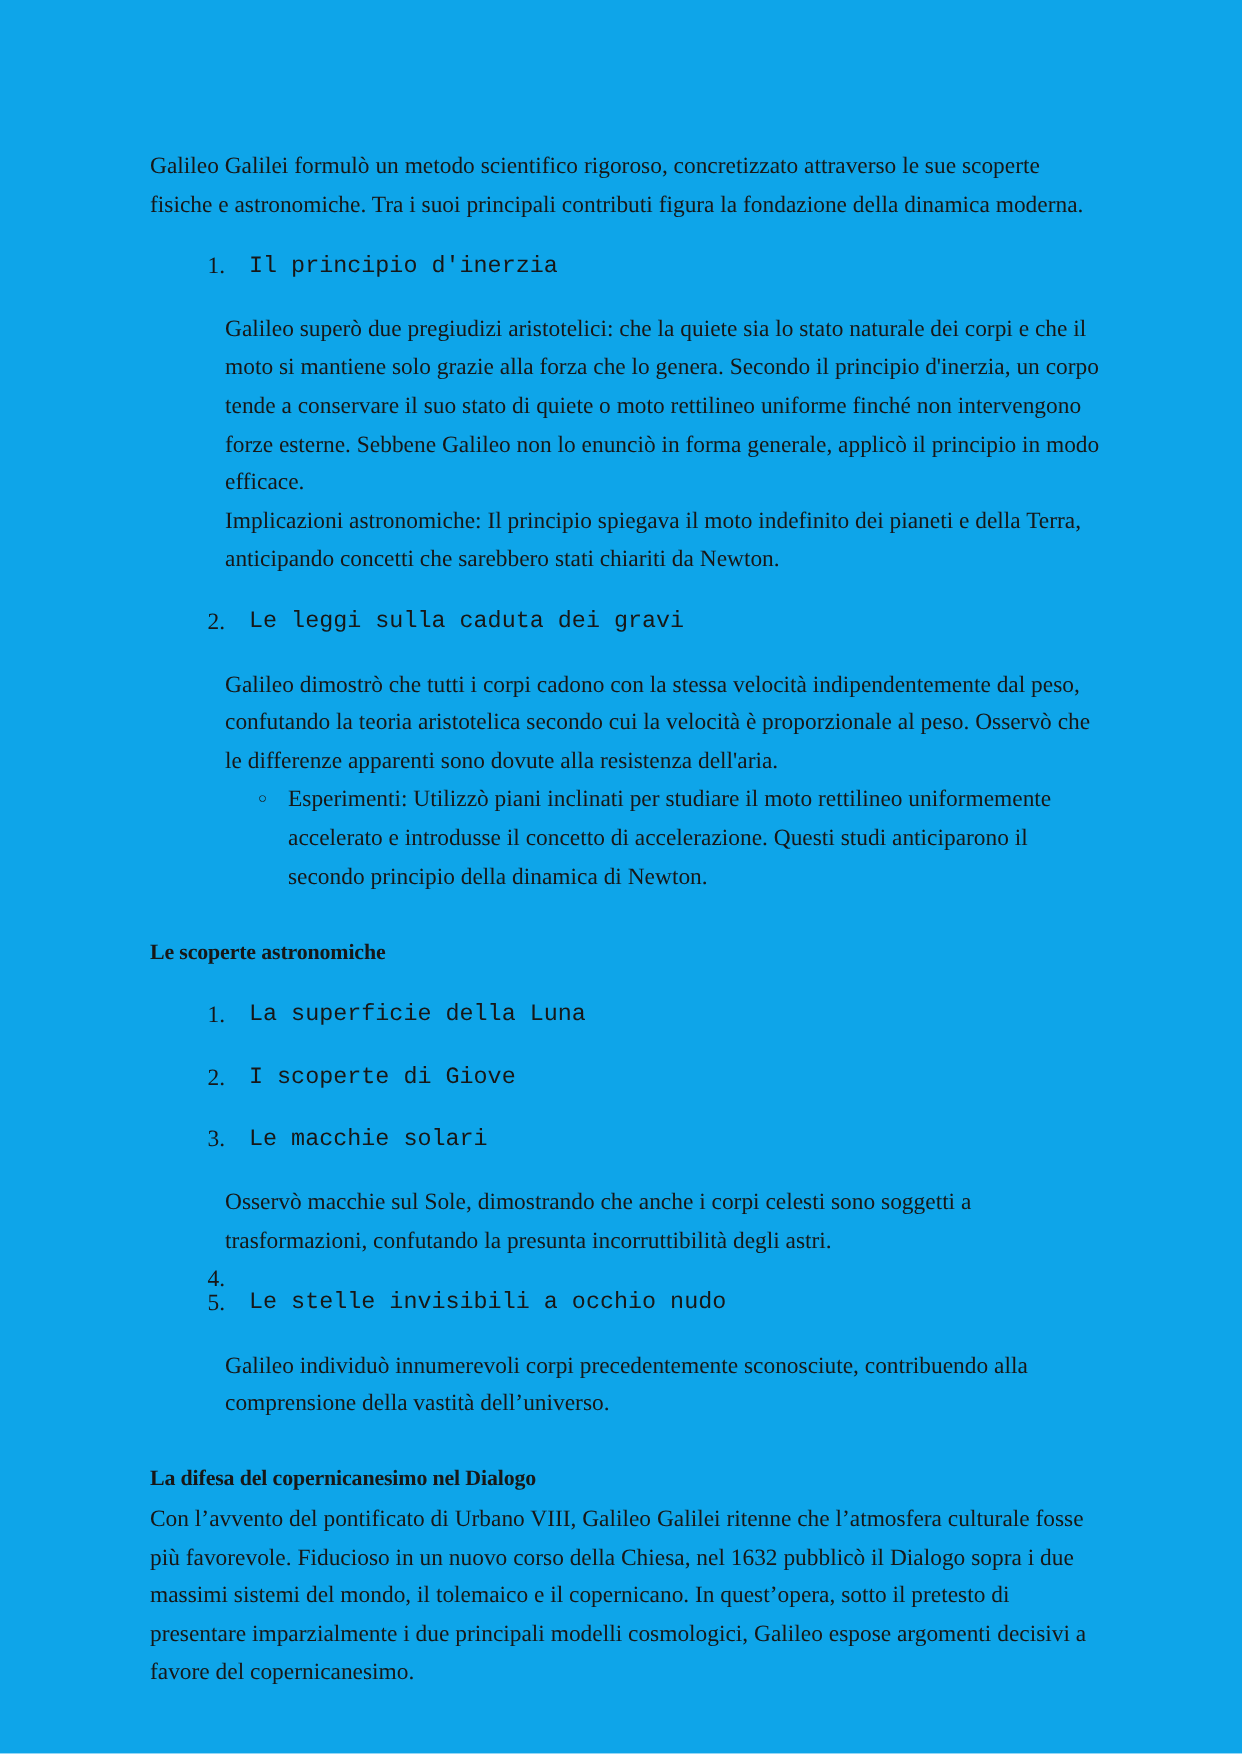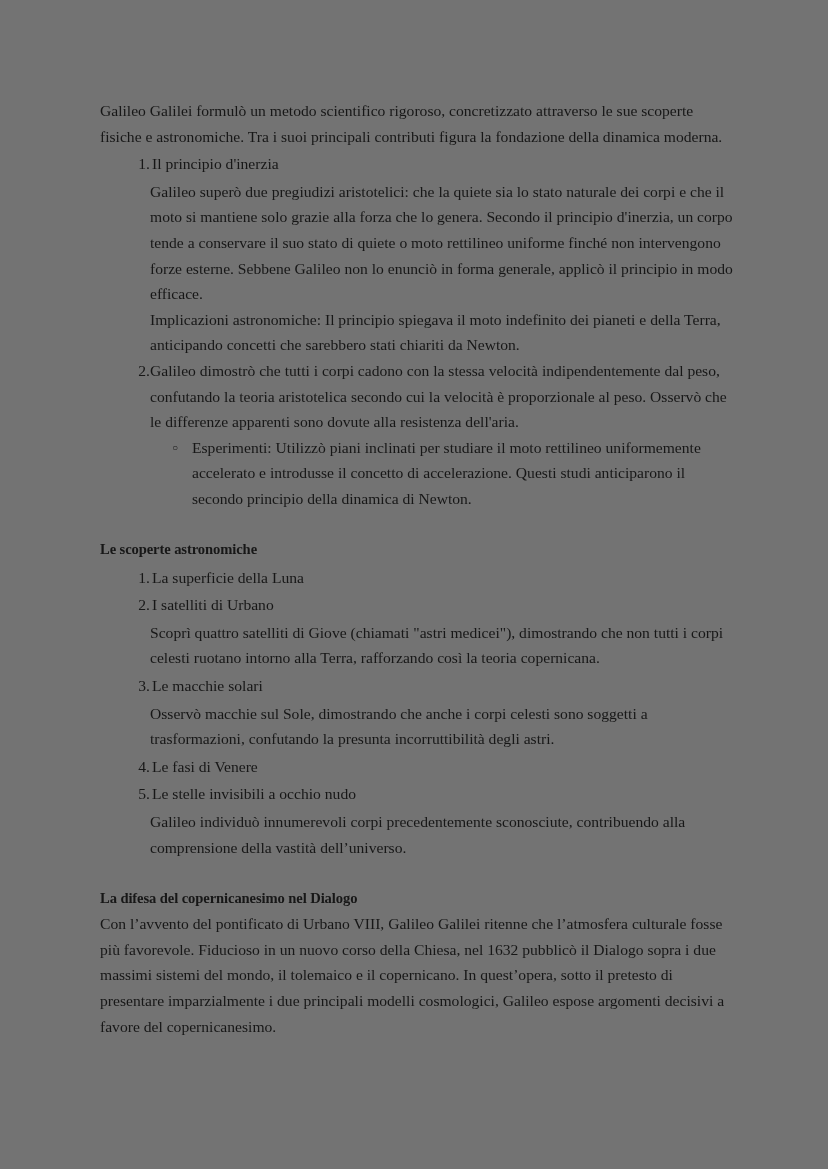--- a/index.html
+++ b/index.html
@@ -11,21 +11,21 @@
     width: 828px;
     height: 1169px;
     font-family: "Liberation Serif", "DejaVu Serif", serif;
     color: #171717;
     overflow: hidden;
   }
   .page {
     position: relative;
     width: 828px;
     height: 1169px;
-    background: #737373;
+    background: #0ea5e9;
     box-sizing: border-box;
     padding: 98px 93px 0 100px;
   }
   .doc {
     width: 636px;
     font-size: 15.6px;
     line-height: 25.6px;
   }
   p.para {
     margin: 0;
@@ -54,21 +54,22 @@
   ol.numbered > li > .marker {
     position: absolute;
     left: 28px;
     top: 0;
     width: 22px;
     text-align: right;
     font-size: 15.6px;
     line-height: 25.6px;
   }
   .item-title {
-    margin: 2px;
+    margin: 16px;
+    font-family: Liberation Mono, monospace;
   }
   .item-body {
     margin: 0;
   }
   ul.sub {
     list-style: none;
     margin: 0;
     padding: 0;
   }
   ul.sub > li {
@@ -94,20 +95,21 @@
 
     <ol class="numbered">
       <li>
         <span class="marker">1.</span>
         <p class="item-title">Il principio d'inerzia</p>
         <p class="item-body">Galileo superò due pregiudizi aristotelici: che la quiete sia lo stato naturale dei corpi e che il moto si mantiene solo grazie alla forza che lo genera. Secondo il principio d'inerzia, un corpo tende a conservare il suo stato di quiete o moto rettilineo uniforme finché non intervengono forze esterne. Sebbene Galileo non lo enunciò in forma generale, applicò il principio in modo efficace.</p>
         <p class="item-body">Implicazioni astronomiche: Il principio spiegava il moto indefinito dei pianeti e della Terra, anticipando concetti che sarebbero stati chiariti da Newton.</p>
       </li>
       <li>
         <span class="marker">2.</span>
+        <p class="item-title">Le leggi sulla caduta dei gravi</p>
         <p class="item-body">Galileo dimostrò che tutti i corpi cadono con la stessa velocità indipendentemente dal peso, confutando la teoria aristotelica secondo cui la velocità è proporzionale al peso. Osservò che le differenze apparenti sono dovute alla resistenza dell'aria.</p>
         <ul class="sub">
           <li>
             <span class="bullet">○</span>
             <p class="item-body">Esperimenti: Utilizzò piani inclinati per studiare il moto rettilineo uniformemente accelerato e introdusse il concetto di accelerazione. Questi studi anticiparono il secondo principio della dinamica di Newton.</p>
           </li>
         </ul>
       </li>
     </ol>
 
@@ -115,31 +117,29 @@
 
     <h2 class="section-heading">Le scoperte astronomiche</h2>
 
     <ol class="numbered">
       <li>
         <span class="marker">1.</span>
         <p class="item-title">La superficie della Luna</p>
       </li>
       <li>
         <span class="marker">2.</span>
-        <p class="item-title">I satelliti di Urbano</p>
-        <p class="item-body">Scoprì quattro satelliti di Giove (chiamati "astri medicei"), dimostrando che non tutti i corpi celesti ruotano intorno alla Terra, rafforzando così la teoria copernicana.</p>
+        <p class="item-title">I scoperte di Giove</p>
       </li>
       <li>
         <span class="marker">3.</span>
         <p class="item-title">Le macchie solari</p>
         <p class="item-body">Osservò macchie sul Sole, dimostrando che anche i corpi celesti sono soggetti a trasformazioni, confutando la presunta incorruttibilità degli astri.</p>
       </li>
       <li>
         <span class="marker">4.</span>
-        <p class="item-title">Le fasi di Venere</p>
       </li>
       <li>
         <span class="marker">5.</span>
         <p class="item-title">Le stelle invisibili a occhio nudo</p>
         <p class="item-body">Galileo individuò innumerevoli corpi precedentemente sconosciute, contribuendo alla comprensione della vastità dell’universo.</p>
       </li>
     </ol>
 
     <div class="spacer"></div>
 

